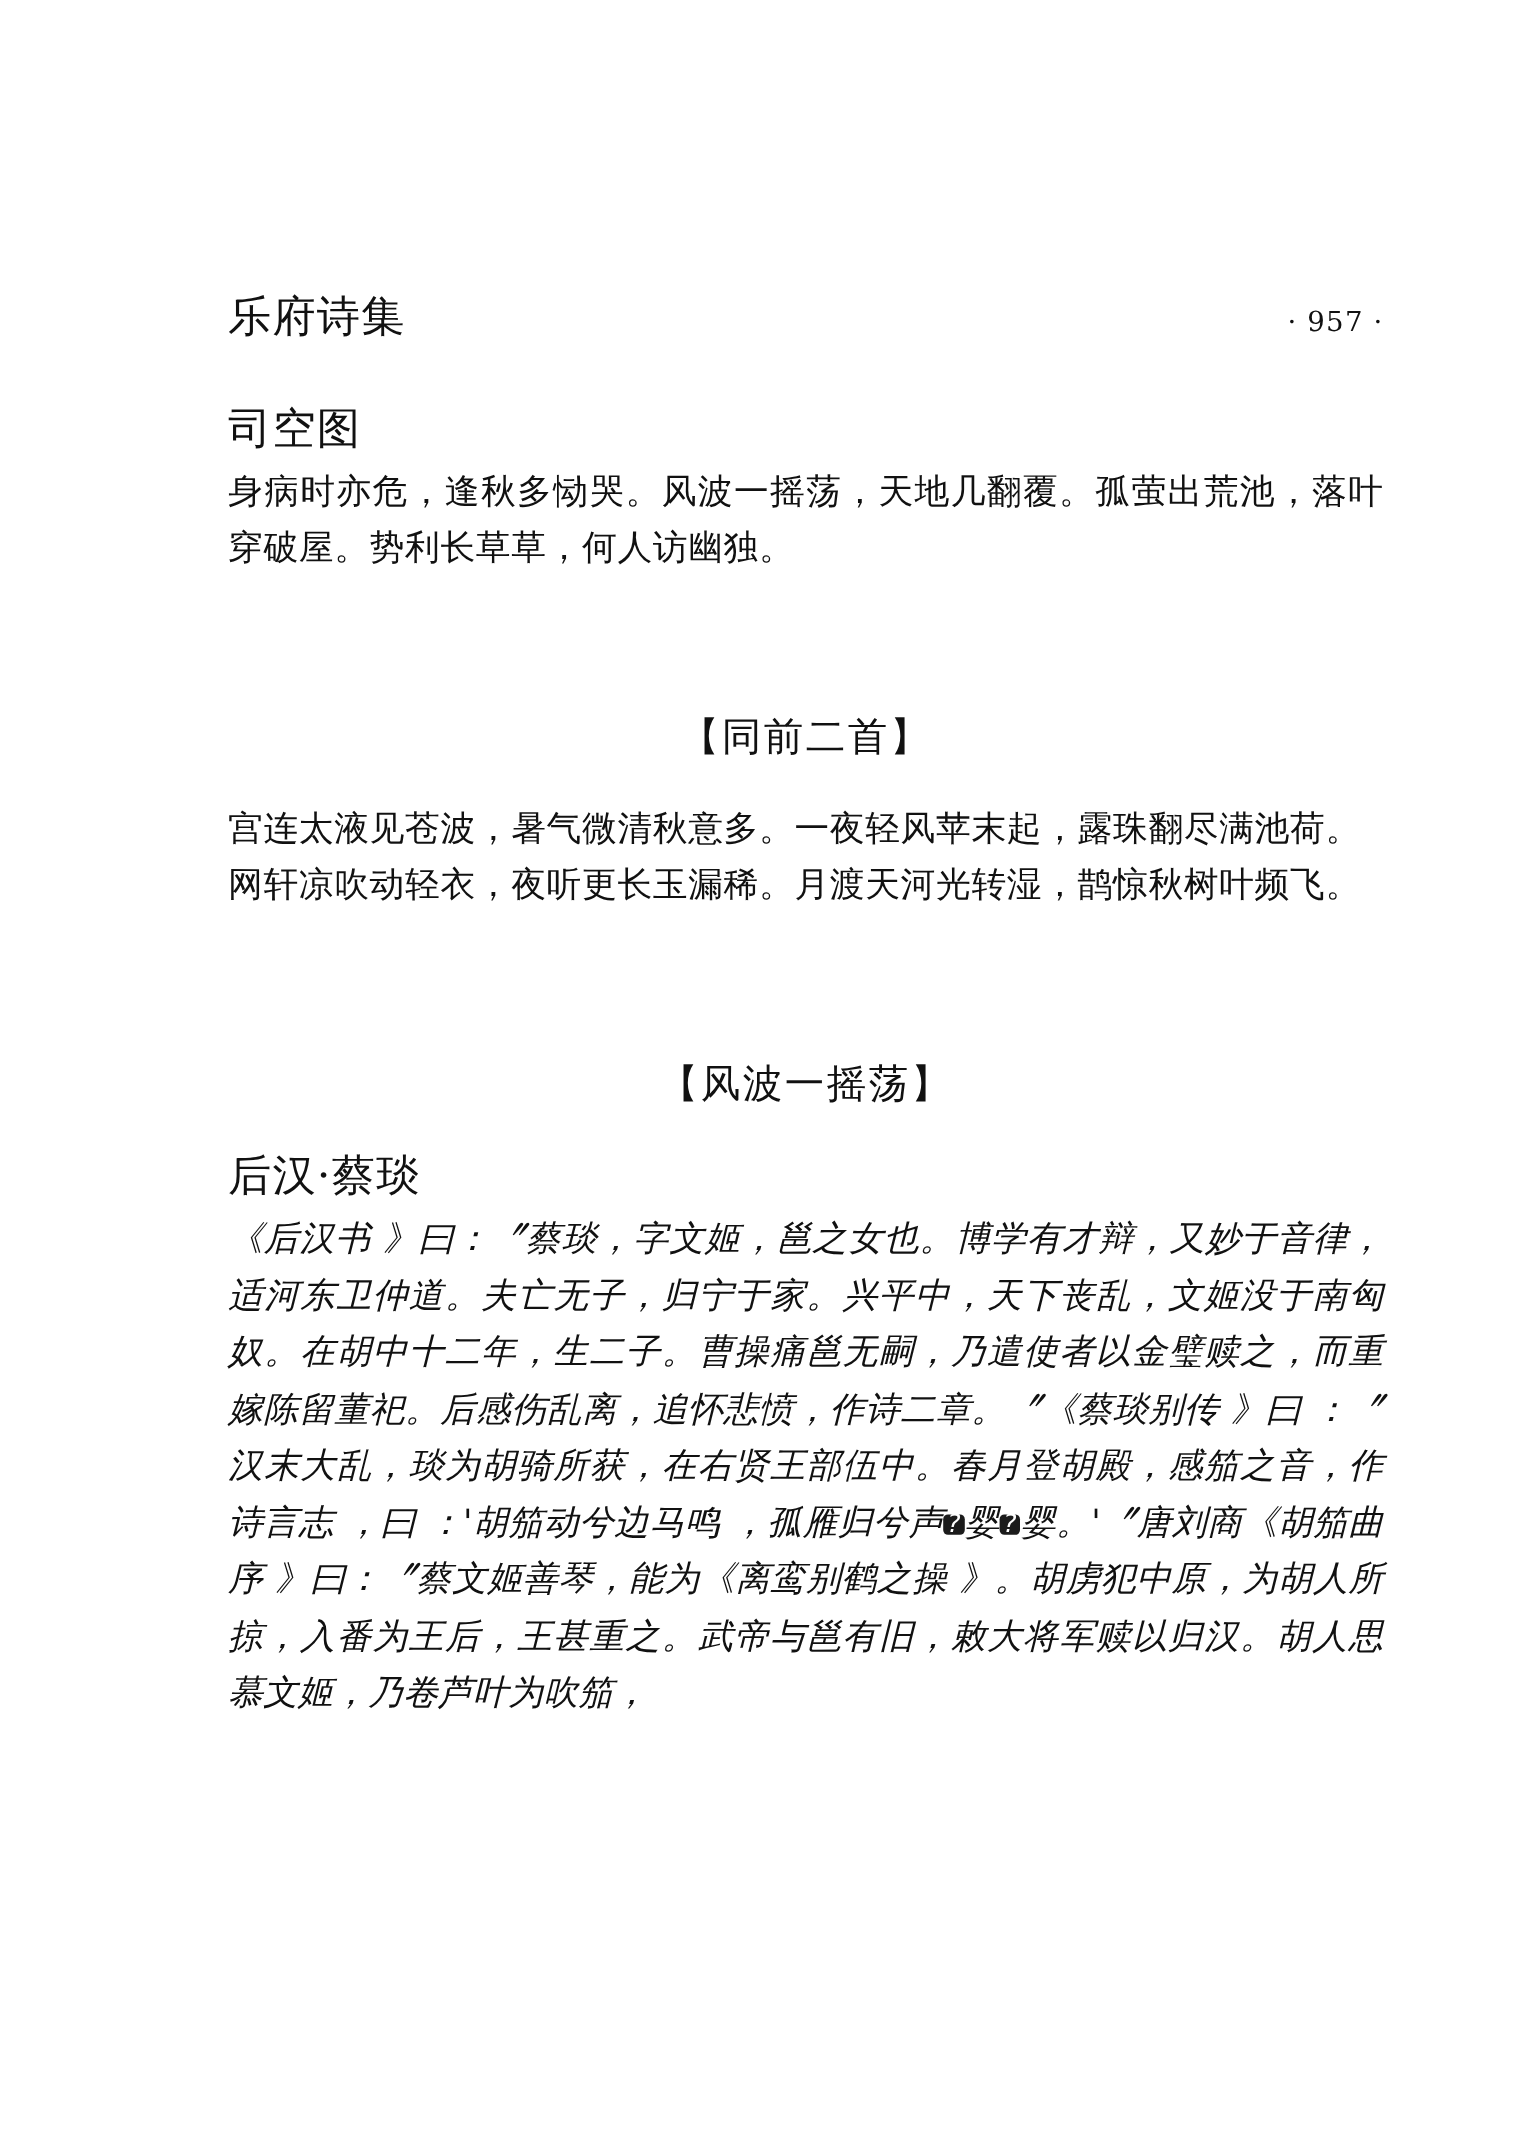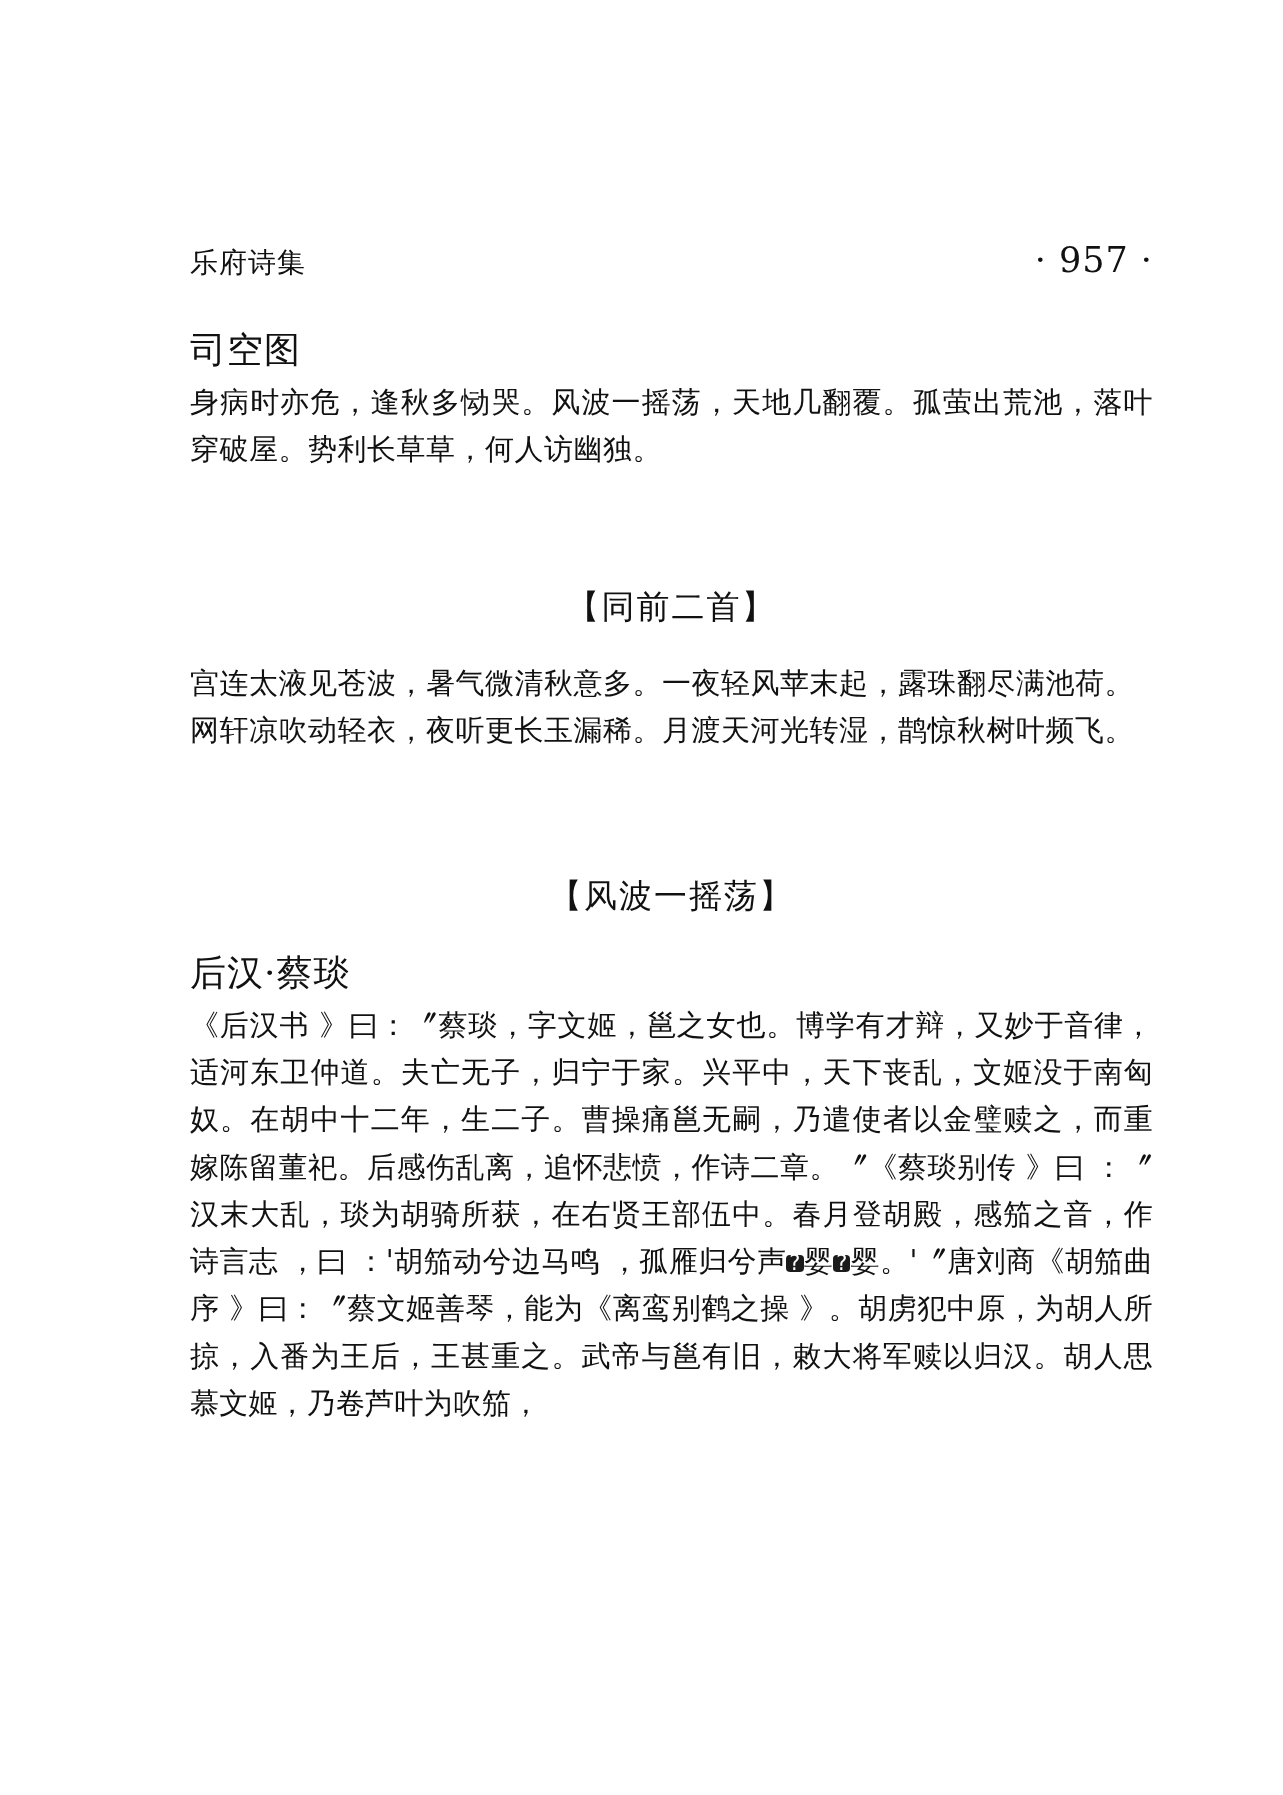--- a/index.html
+++ b/index.html
@@ -24,25 +24,25 @@
     box-sizing: border-box;
     padding: 240px 130px 0 190px;
   }
   .header {
     display: flex;
     align-items: baseline;
     justify-content: space-between;
     margin-bottom: 44px;
   }
   .header-title {
-    font-size: 28px;
+    font-size: 36px;
     letter-spacing: 1px;
   }
   .header-page {
-    font-size: 35px;
+    font-size: 23px;
     letter-spacing: 1px;
   }
   .author {
     font-size: 36px;
     letter-spacing: 1px;
     margin-bottom: 4px;
   }
   .verse {
     font-size: 29px;
     line-height: 1.62;
@@ -62,20 +62,21 @@
   .gap-large { height: 112px; }
   .gap-mid { height: 30px; }
   .gap-block { height: 120px; }
   .prose {
     font-size: 29px;
     line-height: 1.63;
     text-align: justify;
     text-justify: inter-ideograph;
     letter-spacing: 0.2px;
     margin: 0;
+    font-style: italic;
   }
   .missing-glyph {
     display: inline-block;
     width: 0.82em;
     height: 0.82em;
     line-height: 0.82em;
     text-align: center;
     background: #1b1b1b;
     color: #ffffff;
     border-radius: 4px;

